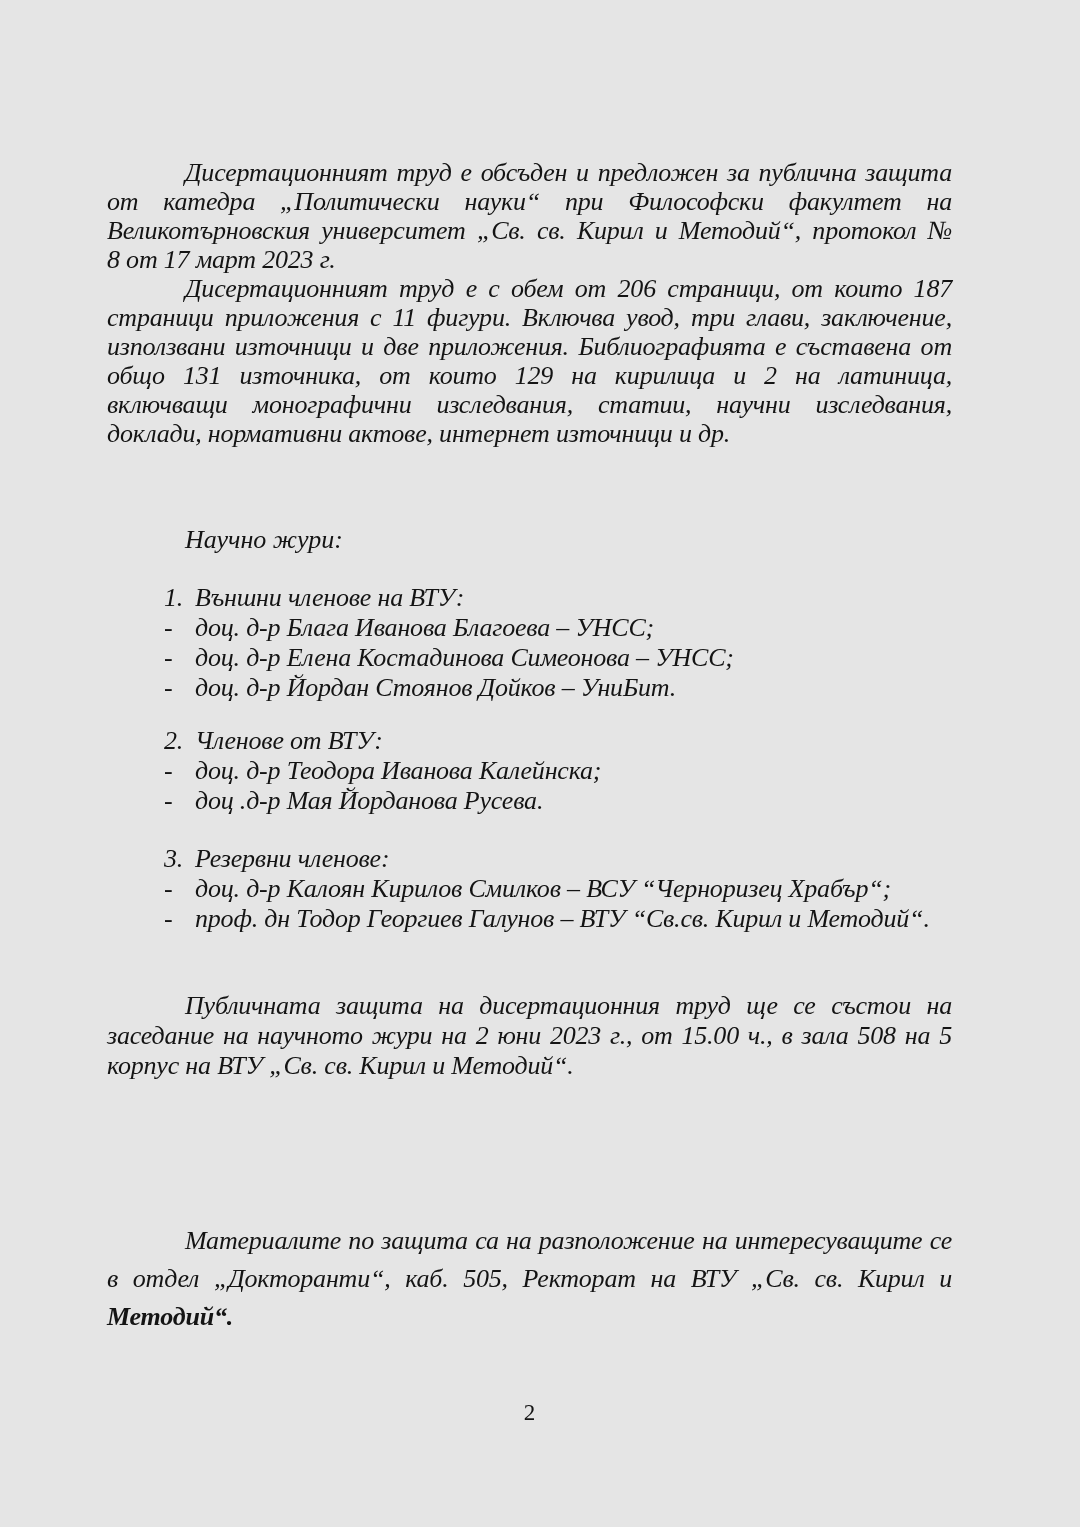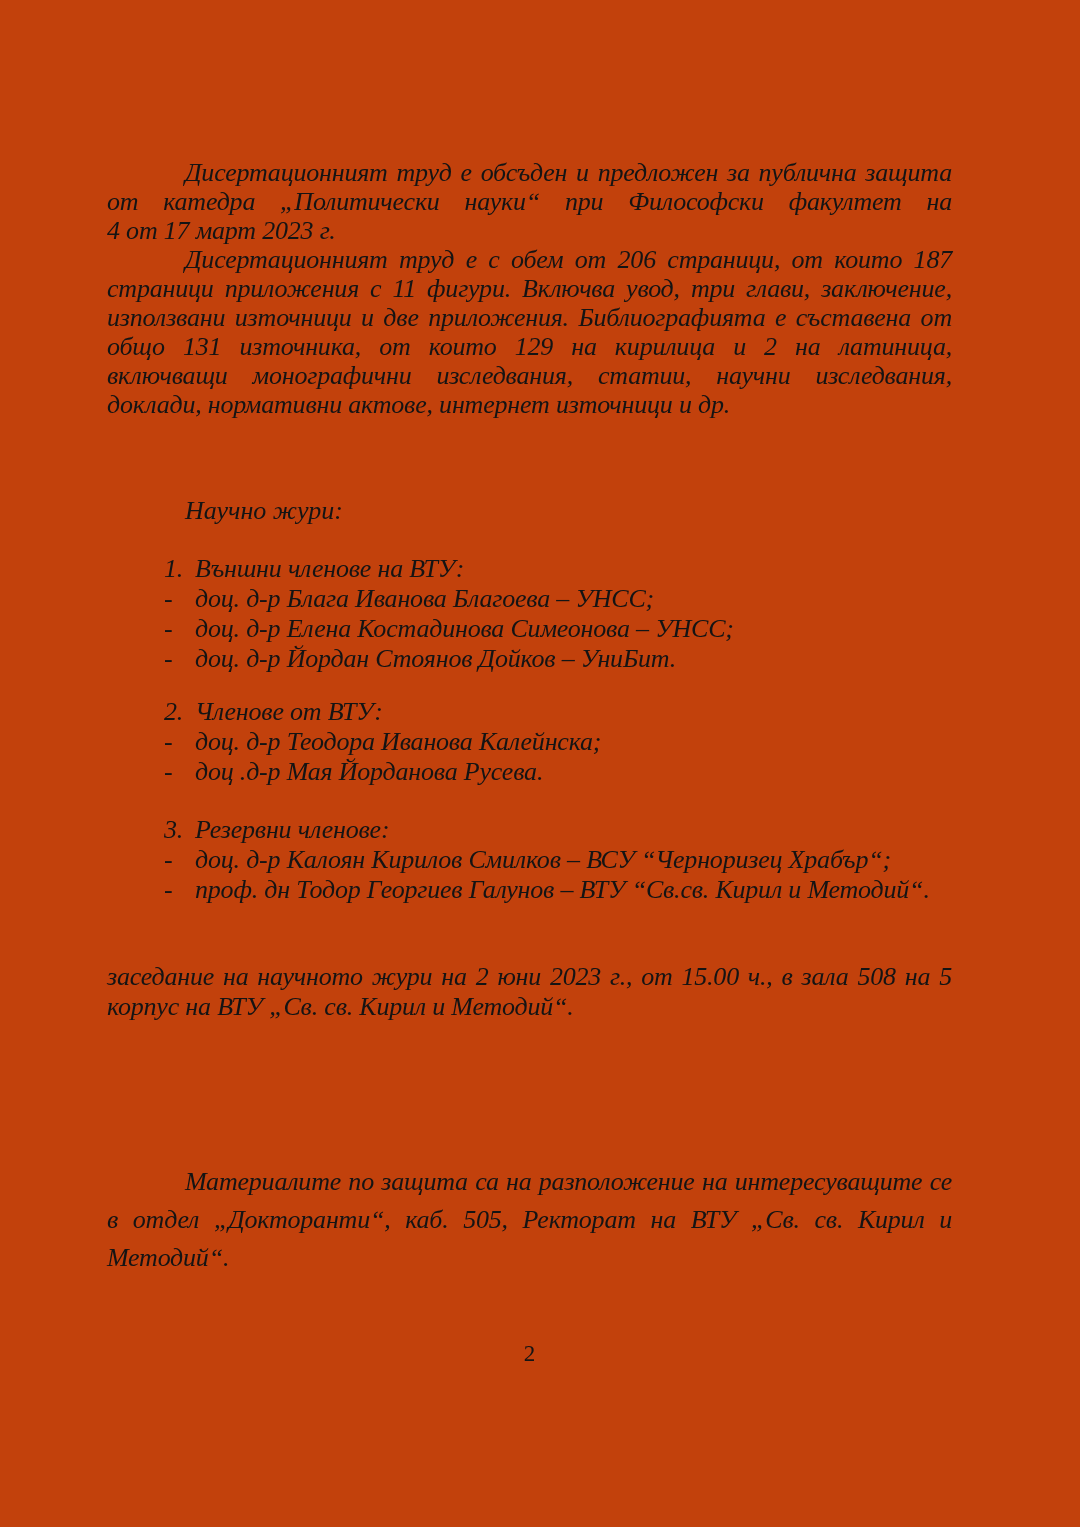--- a/index.html
+++ b/index.html
@@ -4,21 +4,21 @@
 <style>
   html, body {
     margin: 0;
     padding: 0;
     background: #ffffff;
   }
   .page {
     position: relative;
     width: 1080px;
     height: 1527px;
-    background: #c2410c;
+    background: #e5e5e5;
     font-family: "Liberation Serif", serif;
     font-style: italic;
     color: #141414;
     overflow: hidden;
     box-sizing: border-box;
   }
   .content {
     padding: 158px 128px 0 107px; 
   }
   .para { margin: 0; }
@@ -77,21 +77,22 @@
 </style>
 </head>
 <body>
 
 <div class="page">
   <div class="content">
 
     <p class="para p1">
       <span class="line indent" style="display: block;">Дисертационният труд е обсъден и предложен за публична защита</span>
       <span class="line" style="display: block;">от катедра „Политически науки“ при Философски факултет на</span>
-      <span class="line last" style="display: block;">4 от 17 март 2023 г.</span>
+      <span class="line" style="display: block;">Великотърновския университет „Св. св. Кирил и Методий“, протокол №</span>
+      <span class="line last" style="display: block;">8 от 17 март 2023 г.</span>
     </p>
 
     <p class="para p2">
       <span class="line indent" style="display: block;">Дисертационният труд е с обем от 206 страници, от които 187</span>
       <span class="line" style="display: block;">страници приложения с 11 фигури. Включва увод, три глави, заключение,</span>
       <span class="line" style="display: block;">използвани източници и две приложения. Библиографията е съставена от</span>
       <span class="line" style="display: block;">общо 131 източника, от които 129 на кирилица и 2 на латиница,</span>
       <span class="line" style="display: block;">включващи монографични изследвания, статии, научни изследвания,</span>
       <span class="line last" style="display: block; text-align: center;">доклади, нормативни актове, интернет източници и др.</span>
     </p>
@@ -141,26 +142,27 @@
         <span class="marker">-</span>
         <span class="txt">доц. д-р Калоян Кирилов Смилков – ВСУ “Черноризец Храбър“;</span>
       </div>
       <div class="jury-row">
         <span class="marker">-</span>
         <span class="txt">проф. дн Тодор Георгиев Галунов – ВТУ “Св.св. Кирил и Методий“.</span>
       </div>
     </div>
 
     <p class="para p3">
+      <span class="line indent" style="display: block;">Публичната защита на дисертационния труд ще се състои на</span>
       <span class="line" style="display: block;">заседание на научното жури на 2 юни 2023 г., от 15.00 ч., в зала 508 на 5</span>
       <span class="line last" style="display: block;">корпус на ВТУ „Св. св. Кирил и Методий“.</span>
     </p>
 
     <p class="para p4">
       <span class="line indent" style="display: block;">Материалите по защита са на разположение на интересуващите се</span>
       <span class="line" style="display: block;">в отдел „Докторанти“, каб. 505, Ректорат на ВТУ „Св. св. Кирил и</span>
-      <span class="line last" style="display: block;">Методий“.</span>
+      <span class="line last" style="display: block; font-weight: bold;">Методий“.</span>
     </p>
 
     <div class="page-number">2</div>
 
   </div>
 </div>
 
 </body></html>

